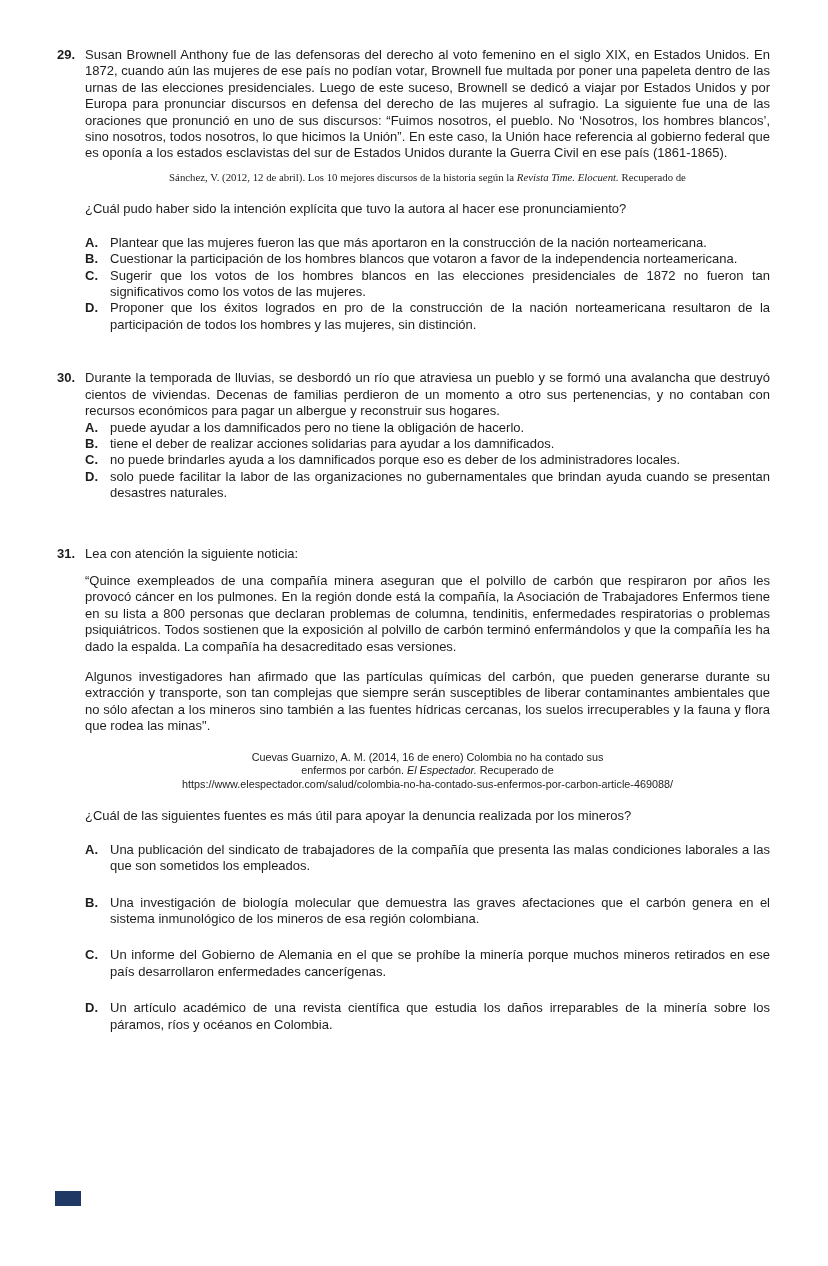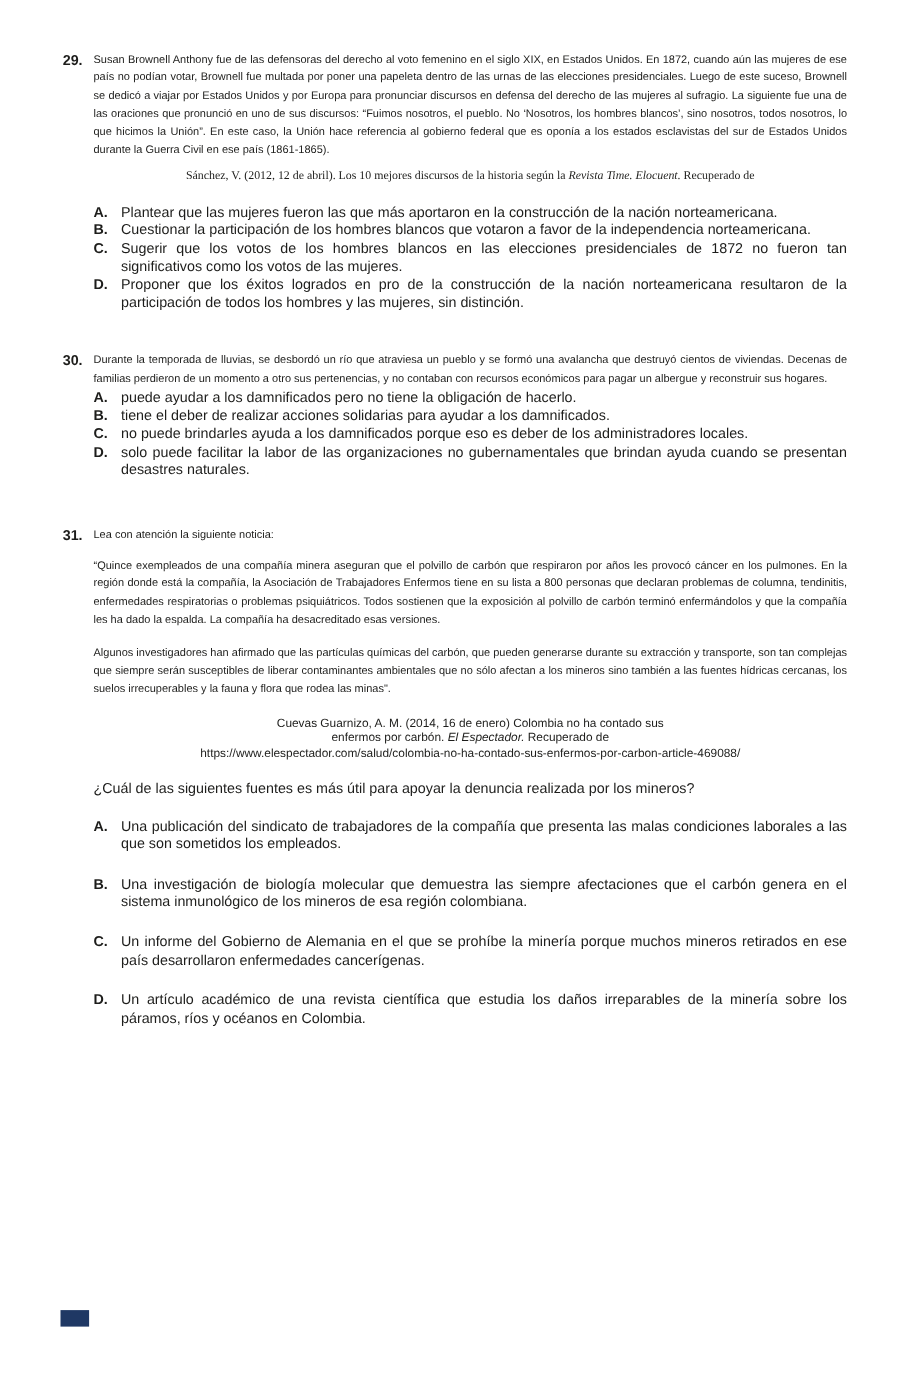--- a/index.html
+++ b/index.html
@@ -22,21 +22,21 @@
   .question { display: flex; align-items: flex-start; }
   .qnum {
     width: 28px;
     flex: 0 0 28px;
     font-weight: bold;
     font-size: 13px;
     line-height: 16.4px;
   }
   .qbody { flex: 1; min-width: 0; }
   .para {
-    font-size: 10px;
+    font-size: 13px;
     line-height: 16.4px;
     text-align: justify;
   }
   .citation {
     font-size: 10.8px;
     line-height: 13.6px;
     margin: 9px 0 17px 0;
   }
   .citation.centered { text-align: center; font-family: Liberation Serif, serif; }
   .citation.right { text-align: center; }
@@ -85,20 +85,21 @@
 
   <div class="question">
     <div class="qnum">29.</div>
     <div class="qbody">
       <div class="para">Susan Brownell Anthony fue de las defensoras del derecho al voto femenino en el siglo XIX, en Estados Unidos. En 1872, cuando aún las mujeres de ese país no podían votar, Brownell fue multada por poner una papeleta dentro de las urnas de las elecciones presidenciales. Luego de este suceso, Brownell se dedicó a viajar por Estados Unidos y por Europa para pronunciar discursos en defensa del derecho de las mujeres al sufragio. La siguiente fue una de las oraciones que pronunció en uno de sus discursos: “Fuimos nosotros, el pueblo. No ‘Nosotros, los hombres blancos’, sino nosotros, todos nosotros, lo que hicimos la Unión”. En este caso, la Unión hace referencia al gobierno federal que es oponía a los estados esclavistas del sur de Estados Unidos durante la Guerra Civil en ese país (1861-1865).</div>
 
       <div class="citation centered">
         <span>Sánchez, V. (2012, 12 de abril). Los 10 mejores discursos de la historia según la </span><span class="ital">Revista Time. Elocuent.</span><span> Recuperado de</span>
       </div>
 
+      <div class="prompt">¿Cuál pudo haber sido la intención explícita que tuvo la autora al hacer ese pronunciamiento?</div>
 
       <div class="options">
         <div class="option">
           <div class="letter">A.</div>
           <div class="otext">Plantear que las mujeres fueron las que más aportaron en la construcción de la nación norteamericana.</div>
         </div>
         <div class="option">
           <div class="letter">B.</div>
           <div class="otext">Cuestionar la participación de los hombres blancos que votaron a favor de la independencia norteamericana.</div>
         </div>
@@ -162,21 +163,21 @@
 
       <div class="prompt prompt-gap">¿Cuál de las siguientes fuentes es más útil para apoyar la denuncia realizada por los mineros?</div>
 
       <div class="options">
         <div class="option">
           <div class="letter">A.</div>
           <div class="otext">Una publicación del sindicato de trabajadores de la compañía que presenta las malas condiciones laborales a las que son sometidos los empleados.</div>
         </div>
         <div class="option gap">
           <div class="letter">B.</div>
-          <div class="otext">Una investigación de biología molecular que demuestra las siempre afectaciones que el carbón genera en el sistema inmunológico de los mineros de esa región colombiana.</div>
+          <div class="otext">Una investigación de biología molecular que demuestra las graves afectaciones que el carbón genera en el sistema inmunológico de los mineros de esa región colombiana.</div>
         </div>
         <div class="option gap">
           <div class="letter">C.</div>
           <div class="otext">Un informe del Gobierno de Alemania en el que se prohíbe la minería porque muchos mineros retirados en ese país desarrollaron enfermedades cancerígenas.</div>
         </div>
         <div class="option gap">
           <div class="letter">D.</div>
           <div class="otext">Un artículo académico de una revista científica que estudia los daños irreparables de la minería sobre los páramos, ríos y océanos en Colombia.</div>
         </div>
       </div>

